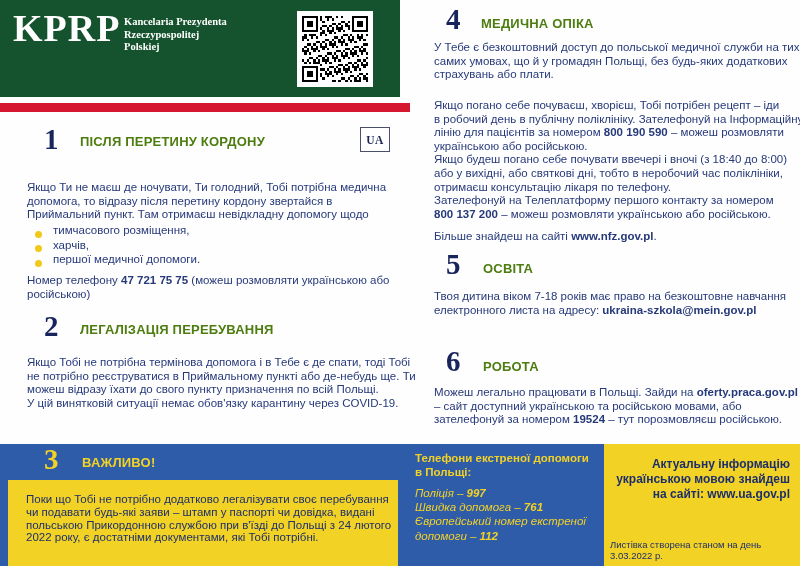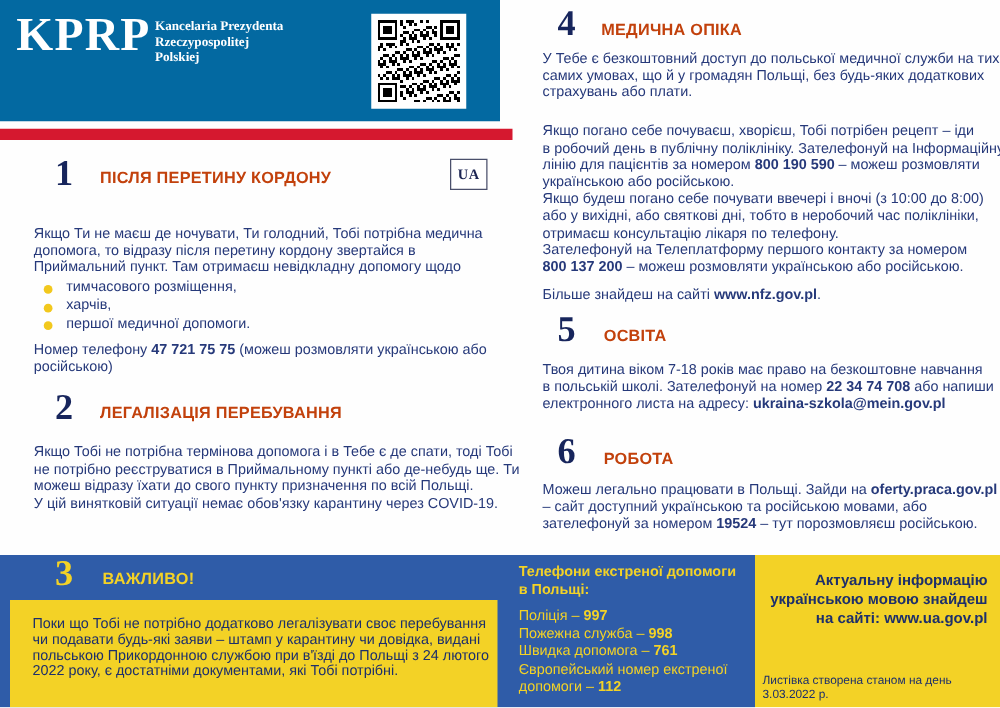--- a/index.html
+++ b/index.html
@@ -1,56 +1,56 @@
 <!DOCTYPE html>
 <html><head>
 <meta charset="utf-8">
 <style>
   html,body{margin:0;padding:0;background:#ffffff;}
   .page{position:relative;width:800px;height:566px;background:#fefefe;overflow:hidden;
         font-family:"Liberation Sans","DejaVu Sans",sans-serif;}
   
-  .hdr{position:absolute;left:0;top:0;width:400px;height:97px;background:#0369a1;}
+  .hdr{position:absolute;left:0;top:0;width:400px;height:97px;background:#14532d;}
   .logo{position:absolute;left:13px;top:8px;color:#ffffff;
         font-family:"Liberation Serif","DejaVu Serif",serif;font-weight:700;
         font-size:38px;line-height:40px;letter-spacing:1px;}
   .org{position:absolute;left:124px;top:16px;color:#ffffff;
        font-family:"Liberation Serif","DejaVu Serif",serif;font-weight:700;
        font-size:10.5px;line-height:12.5px;}
   .qr{position:absolute;left:297px;top:11px;width:76px;height:76px;background:#ffffff;
       display:flex;align-items:center;justify-content:center;}
   .redbar{position:absolute;left:0;top:103px;width:410px;height:9px;background:#d5182f;}
   
   .num{position:absolute;font-family:"Liberation Serif","DejaVu Serif",serif;
        font-weight:700;font-size:29px;line-height:27px;color:#17255c;}
   .num.yel{color:#f3d226;}
-  .stitle{position:absolute;font-weight:700;font-size:13px;letter-spacing:.2px;color:#c2410c;}
+  .stitle{position:absolute;font-weight:700;font-size:13px;letter-spacing:.2px;color:#4d7c0f;}
   .stitle.yel{color:#f3d226;}
   .bt{position:absolute;font-size:11.5px;line-height:13.6px;color:#26397a;}
   .tl{white-space:nowrap;}
   .b{font-weight:700;}
   
   .ua{position:absolute;left:360px;top:127px;width:30px;height:25px;background:#ffffff;
       border:1.5px solid #4a4f6b;box-sizing:border-box;display:flex;align-items:center;
       justify-content:center;font-weight:700;font-size:11.5px;color:#1c2553;letter-spacing:.5px;font-family:Liberation Serif, serif;}
   
   .bullets{position:absolute;}
-  .bullets .row{display:flex;align-items:center;height:14.6px;}
+  .bullets .row{display:flex;align-items:flex-end;height:14.6px;}
   .dot{width:7px;height:7px;border-radius:50%;background:#f2c81d;margin:3px 11px 0 0;flex:none;}
   .btxt{font-size:11.5px;line-height:13.6px;color:#26397a;white-space:nowrap;}
   
   .blueband{position:absolute;left:0;top:444px;width:604px;height:122px;background:#2f5ca8;}
   .ybox{position:absolute;left:8px;top:480px;width:390px;height:86px;background:#f3d226;box-sizing:border-box;
         padding:13px 8px 0 18px;}
   .ybox .tl{font-weight:400;font-size:11.5px;line-height:12.8px;color:#1d2f6b;}
   .em{position:absolute;left:415px;top:452px;width:185px;}
   .em .tl{color:#f3d226;font-size:11.5px;line-height:13.8px;}
   .em .head .tl{font-weight:700;}
   .em .items{margin-top:6px;}
-  .em .items .tl{line-height:14.4px;}
+  .em .items .tl{line-height:14.4px;font-style:italic;}
   .info{position:absolute;left:604px;top:444px;width:196px;height:122px;background:#f3d226;box-sizing:border-box;
         padding:13px 10px 0 6px;text-align:right;}
   .info .tl{font-weight:700;font-size:12px;line-height:14.8px;color:#1d2f6b;}
   .foot{position:absolute;left:610px;right:4px;bottom:5px;text-align:left;
         font-size:9.5px;color:#1d2f6b;}
 </style>
 </head>
 <body>
 
 <div class="page">
@@ -387,65 +387,63 @@
   <div class="bt" style="left:434px;top:41px">
       <div class="tl"><span>У Тебе є безкоштовний доступ до польської медичної служби на тих</span></div>
       <div class="tl"><span>самих умовах, що й у громадян Польщі, без будь-яких додаткових</span></div>
       <div class="tl"><span>страхувань або плати.</span></div>
     </div>
   <div class="bt" style="left:434px;top:99px">
       <div class="tl"><span>Якщо погано себе почуваєш, хворієш, Тобі потрібен рецепт – іди</span></div>
       <div class="tl"><span>в робочий день в публічну поліклініку. Зателефонуй на Інформаційну</span></div>
       <div class="tl"><span>лінію для пацієнтів за номером </span><span class="b">800 190 590</span><span> – можеш розмовляти</span></div>
       <div class="tl"><span>українською або російською.</span></div>
-      <div class="tl"><span>Якщо будеш погано себе почувати ввечері і вночі (з 10:00 до 8:00)</span></div>
+      <div class="tl"><span>Якщо будеш погано себе почувати ввечері і вночі (з 18:40 до 8:00)</span></div>
       <div class="tl"><span>або у вихідні, або святкові дні, тобто в неробочий час поліклініки,</span></div>
       <div class="tl"><span>отримаєш консультацію лікаря по телефону.</span></div>
       <div class="tl"><span>Зателефонуй на Телеплатформу першого контакту за номером</span></div>
       <div class="tl"><span class="b">800 137 200</span><span> – можеш розмовляти українською або російською.</span></div>
     </div>
   <div class="bt" style="left:434px;top:230px">
       <div class="tl"><span>Більше знайдеш на сайті </span><span class="b">www.nfz.gov.pl</span><span>.</span></div>
     </div>
 
   <div class="num" style="left:446px;top:251px">5</div>
   <div class="stitle" style="left:483px;top:261px">ОСВІТА</div>
   <div class="bt" style="left:434px;top:290px">
       <div class="tl"><span>Твоя дитина віком 7-18 років має право на безкоштовне навчання</span></div>
-      <div class="tl"><span>в польській школі. Зателефонуй на номер </span><span class="b">22 34 74 708</span><span> або напиши</span></div>
       <div class="tl"><span>електронного листа на адресу: </span><span class="b">ukraina-szkola@mein.gov.pl</span></div>
     </div>
 
   <div class="num" style="left:446px;top:348px">6</div>
   <div class="stitle" style="left:483px;top:359px">РОБОТА</div>
   <div class="bt" style="left:434px;top:386px">
       <div class="tl"><span>Можеш легально працювати в Польщі. Зайди на </span><span class="b">oferty.praca.gov.pl</span></div>
       <div class="tl"><span>– сайт доступний українською та російською мовами, або</span></div>
       <div class="tl"><span>зателефонуй за номером </span><span class="b">19524</span><span> – тут порозмовляєш російською.</span></div>
     </div>
 
   <div class="blueband">
     <div class="num yel" style="left:44px;top:2px">3</div>
     <div class="stitle yel" style="left:82px;top:11px">ВАЖЛИВО!</div>
   </div>
   <div class="ybox">
       <div class="tl"><span>Поки що Тобі не потрібно додатково легалізувати своє перебування</span></div>
-      <div class="tl"><span>чи подавати будь-які заяви – штамп у карантину чи довідка, видані</span></div>
+      <div class="tl"><span>чи подавати будь-які заяви – штамп у паспорті чи довідка, видані</span></div>
       <div class="tl"><span>польською Прикордонною службою при в'їзді до Польщі з 24 лютого</span></div>
       <div class="tl"><span>2022 року, є достатніми документами, які Тобі потрібні.</span></div>
     </div>
 
   <div class="em">
     <div class="head">
         <div class="tl"><span>Телефони екстреної допомоги</span></div>
         <div class="tl"><span>в Польщі:</span></div>
       </div>
     <div class="items">
         <div class="tl"><span>Поліція – </span><span class="b">997</span></div>
-        <div class="tl"><span>Пожежна служба – </span><span class="b">998</span></div>
         <div class="tl"><span>Швидка допомога – </span><span class="b">761</span></div>
         <div class="tl"><span>Європейський номер екстреної</span></div>
         <div class="tl"><span>допомоги – </span><span class="b">112</span></div>
       </div>
   </div>
 
   <div class="info">
       <div class="tl"><span>Актуальну інформацію</span></div>
       <div class="tl"><span>українською мовою знайдеш</span></div>
       <div class="tl"><span>на сайті: </span><span class="b">www.ua.gov.pl</span></div>

